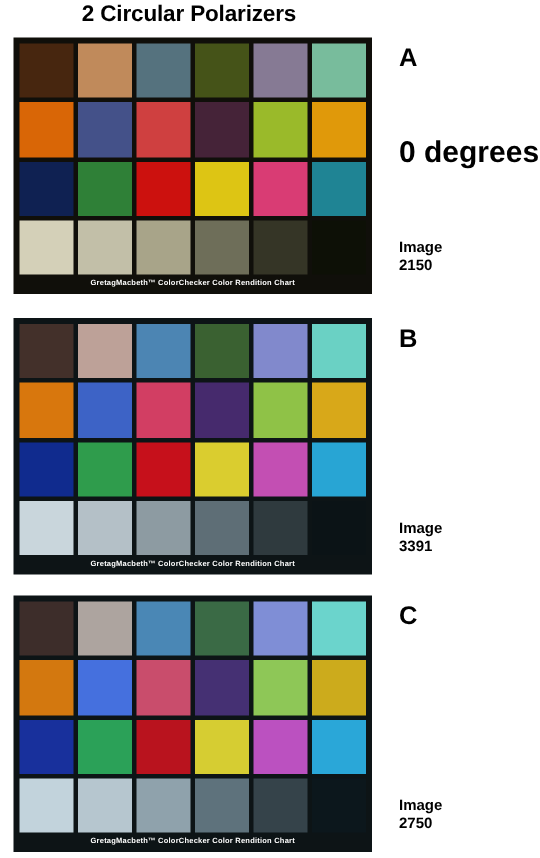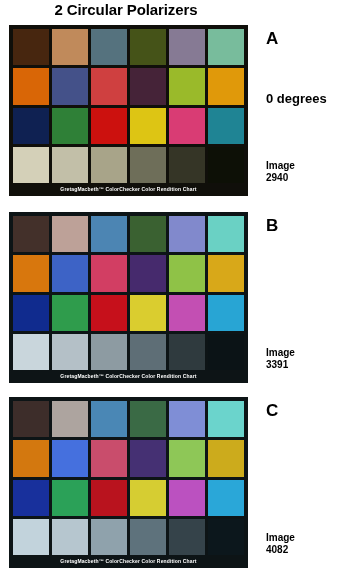--- a/index.html
+++ b/index.html
@@ -65,21 +65,21 @@
     width: 102px;
   }
   .panel-letter {
     position: absolute;
     font-size: 17px;
     font-weight: bold;
     color: #000000;
   }
   .panel-angle {
     position: absolute;
-    font-size: 13px;
+    font-size: 20px;
     font-weight: bold;
     color: #000000;
     white-space: nowrap;
   }
   .panel-image {
     position: absolute;
     font-size: 10px;
     font-weight: bold;
     color: #000000;
     line-height: 12px;
@@ -121,21 +121,21 @@
         <div class="swatch" style="background:#0d1006"></div>
       </div>
       <div class="chart-caption">GretagMacbeth™ ColorChecker Color Rendition Chart</div>
     </div>
   </div>
   <div class="side" style="top:25px; height:171px;">
     <div class="panel-letter" style="left:8px; top:4px;">A</div>
     <div class="panel-angle" style="left:8px; top:66px;">0 degrees</div>
     <div class="panel-image" style="left:8px; top:135px;">
       <div>Image</div>
-      <div>2940</div>
+      <div>2150</div>
     </div>
   </div>
 
   <div class="panel" style="top:212px; height:171px;">
     <div class="chart cool" style="background: rgb(13, 20, 22);">
       <div class="grid">
         <div class="swatch" style="background:#43302a"></div>
         <div class="swatch" style="background:#bda198"></div>
         <div class="swatch" style="background:#4c85b3"></div>
         <div class="swatch" style="background:#3a6131"></div>
@@ -199,17 +199,17 @@
         <div class="swatch" style="background:#35434a"></div>
         <div class="swatch" style="background:#0c171c"></div>
       </div>
       <div class="chart-caption">GretagMacbeth™ ColorChecker Color Rendition Chart</div>
     </div>
   </div>
   <div class="side" style="top:397px; height:171px;">
     <div class="panel-letter" style="left:8px; top:4px;">C</div>
     <div class="panel-image" style="left:8px; top:135px;">
       <div>Image</div>
-      <div>4082</div>
+      <div>2750</div>
     </div>
   </div>
 
 </div>
 
 </body></html>

